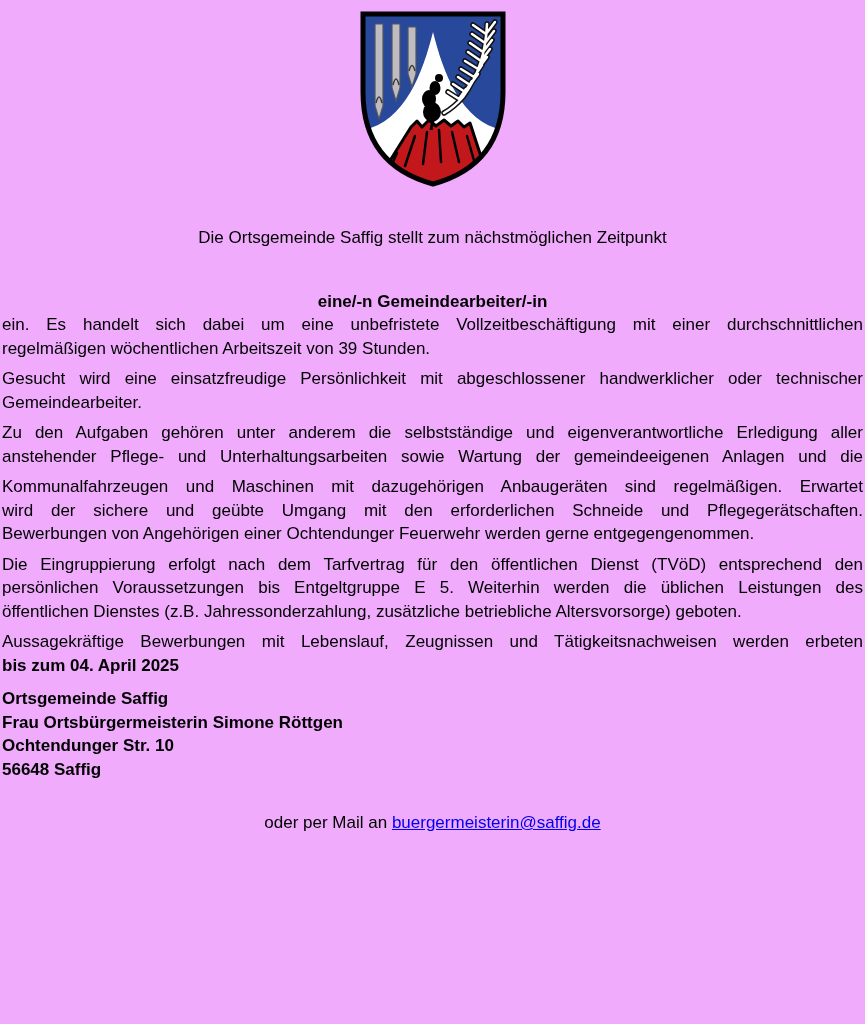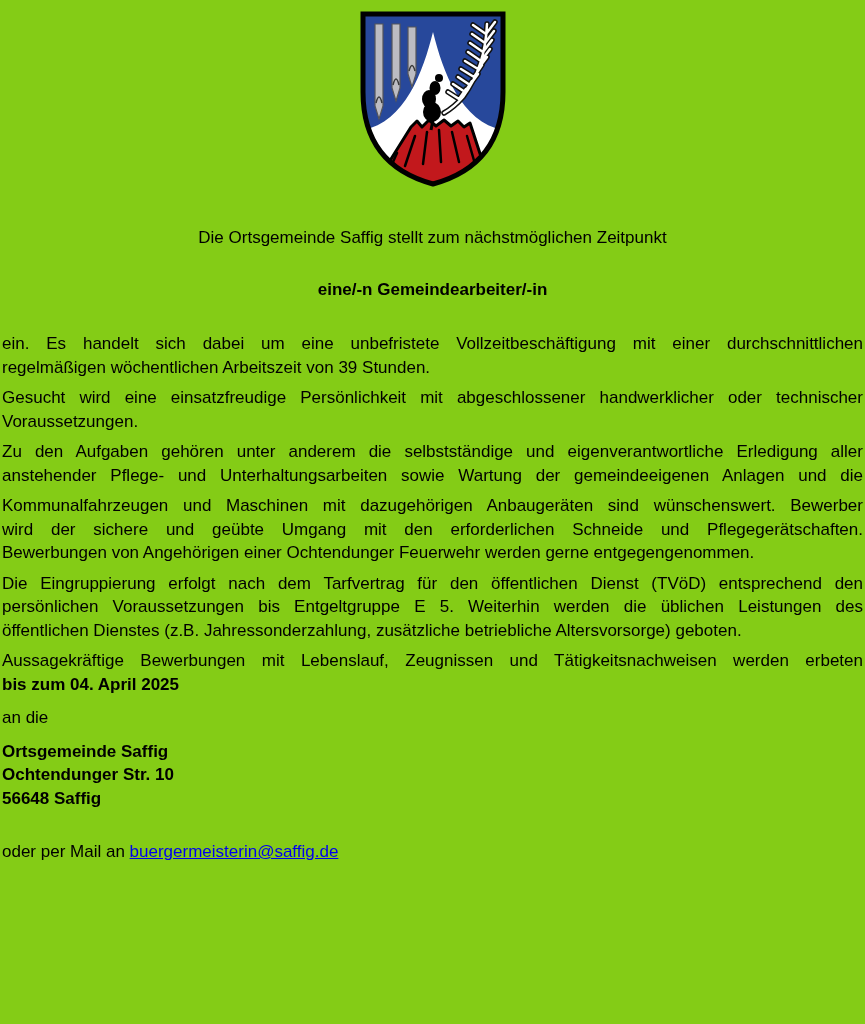--- a/index.html
+++ b/index.html
@@ -5,40 +5,40 @@
   html, body { margin: 0; padding: 0; background: #ffffff; }
   .page {
     width: 865px;
     min-height: 1024px;
     box-sizing: border-box;
     padding: 8px 2px 40px 2px;
     font-family: "Liberation Sans", "DejaVu Sans", sans-serif;
     font-size: 17px;
     line-height: 23.5px;
     color: #000000;
-    background: #84cc16;
+    background: #f0abfc;
   }
   .crest-wrap { text-align: center; height: 182px; }
   .crest-wrap svg { display: inline-block; }
   .intro-line { margin-top: 36px; text-align: center; }
-  .job-title { margin-top: 28px; text-align: center; font-weight: 700; }
-  .body-text { margin-top: 31px; }
+  .job-title { margin-top: 40px; text-align: center; font-weight: 700; }
+  .body-text { }
   .para { margin: 0 0 7px 0; }
   .line { display: block; text-align: justify; text-align-last: justify; }
   .line.last { text-align-last: left; }
   .deadline-line {
     display: block;
     font-weight: 700;
     text-decoration-thickness: 2px;
     text-underline-offset: 3px;
   }
   .an-die { margin-top: 10px; }
   .address-block { margin-top: 10px; font-weight: 700; }
   .address-block div { display: block; }
-  .mail-line { margin-top: 30px; }
+  .mail-line { margin-top: 30px; text-align: center; }
   .mail-link { color: #0000EE; text-decoration: underline; }
 </style>
 </head>
 <body>
 
 <div class="page">
 
   <div class="crest-wrap">
     <svg width="152" height="182" viewBox="0 0 152 182" xmlns="http://www.w3.org/2000/svg">
       <defs>
@@ -112,49 +112,49 @@
 
   <div class="body-text">
 
     <p class="para">
       <span class="line">ein. Es handelt sich dabei um eine unbefristete Vollzeitbeschäftigung mit einer durchschnittlichen</span>
       <span class="line last">regelmäßigen wöchentlichen Arbeitszeit von 39 Stunden.</span>
     </p>
 
     <p class="para">
       <span class="line">Gesucht wird eine einsatzfreudige Persönlichkeit mit abgeschlossener handwerklicher oder technischer</span>
-      <span class="line last">Voraussetzungen.</span>
+      <span class="line last">Gemeindearbeiter.</span>
     </p>
 
     <p class="para">
       <span class="line">Zu den Aufgaben gehören unter anderem die selbstständige und eigenverantwortliche Erledigung aller</span>
       <span class="line">anstehender Pflege- und Unterhaltungsarbeiten sowie Wartung der gemeindeeigenen Anlagen und die</span>
     </p>
 
     <p class="para">
-      <span class="line">Kommunalfahrzeugen und Maschinen mit dazugehörigen Anbaugeräten sind wünschenswert. Bewerber</span>
+      <span class="line">Kommunalfahrzeugen und Maschinen mit dazugehörigen Anbaugeräten sind regelmäßigen. Erwartet</span>
       <span class="line">wird der sichere und geübte Umgang mit den erforderlichen Schneide  und Pflegegerätschaften.</span>
       <span class="line last">Bewerbungen von Angehörigen einer Ochtendunger Feuerwehr werden gerne entgegengenommen.</span>
     </p>
 
     <p class="para">
       <span class="line">Die Eingruppierung erfolgt nach dem Tarfvertrag für den öffentlichen Dienst (TVöD) entsprechend den</span>
       <span class="line">persönlichen Voraussetzungen bis Entgeltgruppe E 5. Weiterhin werden die üblichen Leistungen des</span>
       <span class="line last">öffentlichen Dienstes (z.B. Jahressonderzahlung, zusätzliche betriebliche Altersvorsorge) geboten.</span>
     </p>
 
     <p class="para">
       <span class="line">Aussagekräftige Bewerbungen mit Lebenslauf, Zeugnissen und Tätigkeitsnachweisen werden erbeten</span>
       <span class="deadline-line">bis zum 04. April 2025</span>
     </p>
 
-    <div class="an-die">an die</div>
 
     <div class="address-block">
       <div>Ortsgemeinde Saffig</div>
+      <div>Frau Ortsbürgermeisterin Simone Röttgen</div>
       <div>Ochtendunger Str. 10</div>
       <div>56648 Saffig</div>
     </div>
 
     <div class="mail-line">
       <span>oder per Mail an </span><a class="mail-link" href="#">buergermeisterin@saffig.de</a>
     </div>
 
   </div>
 </div>

